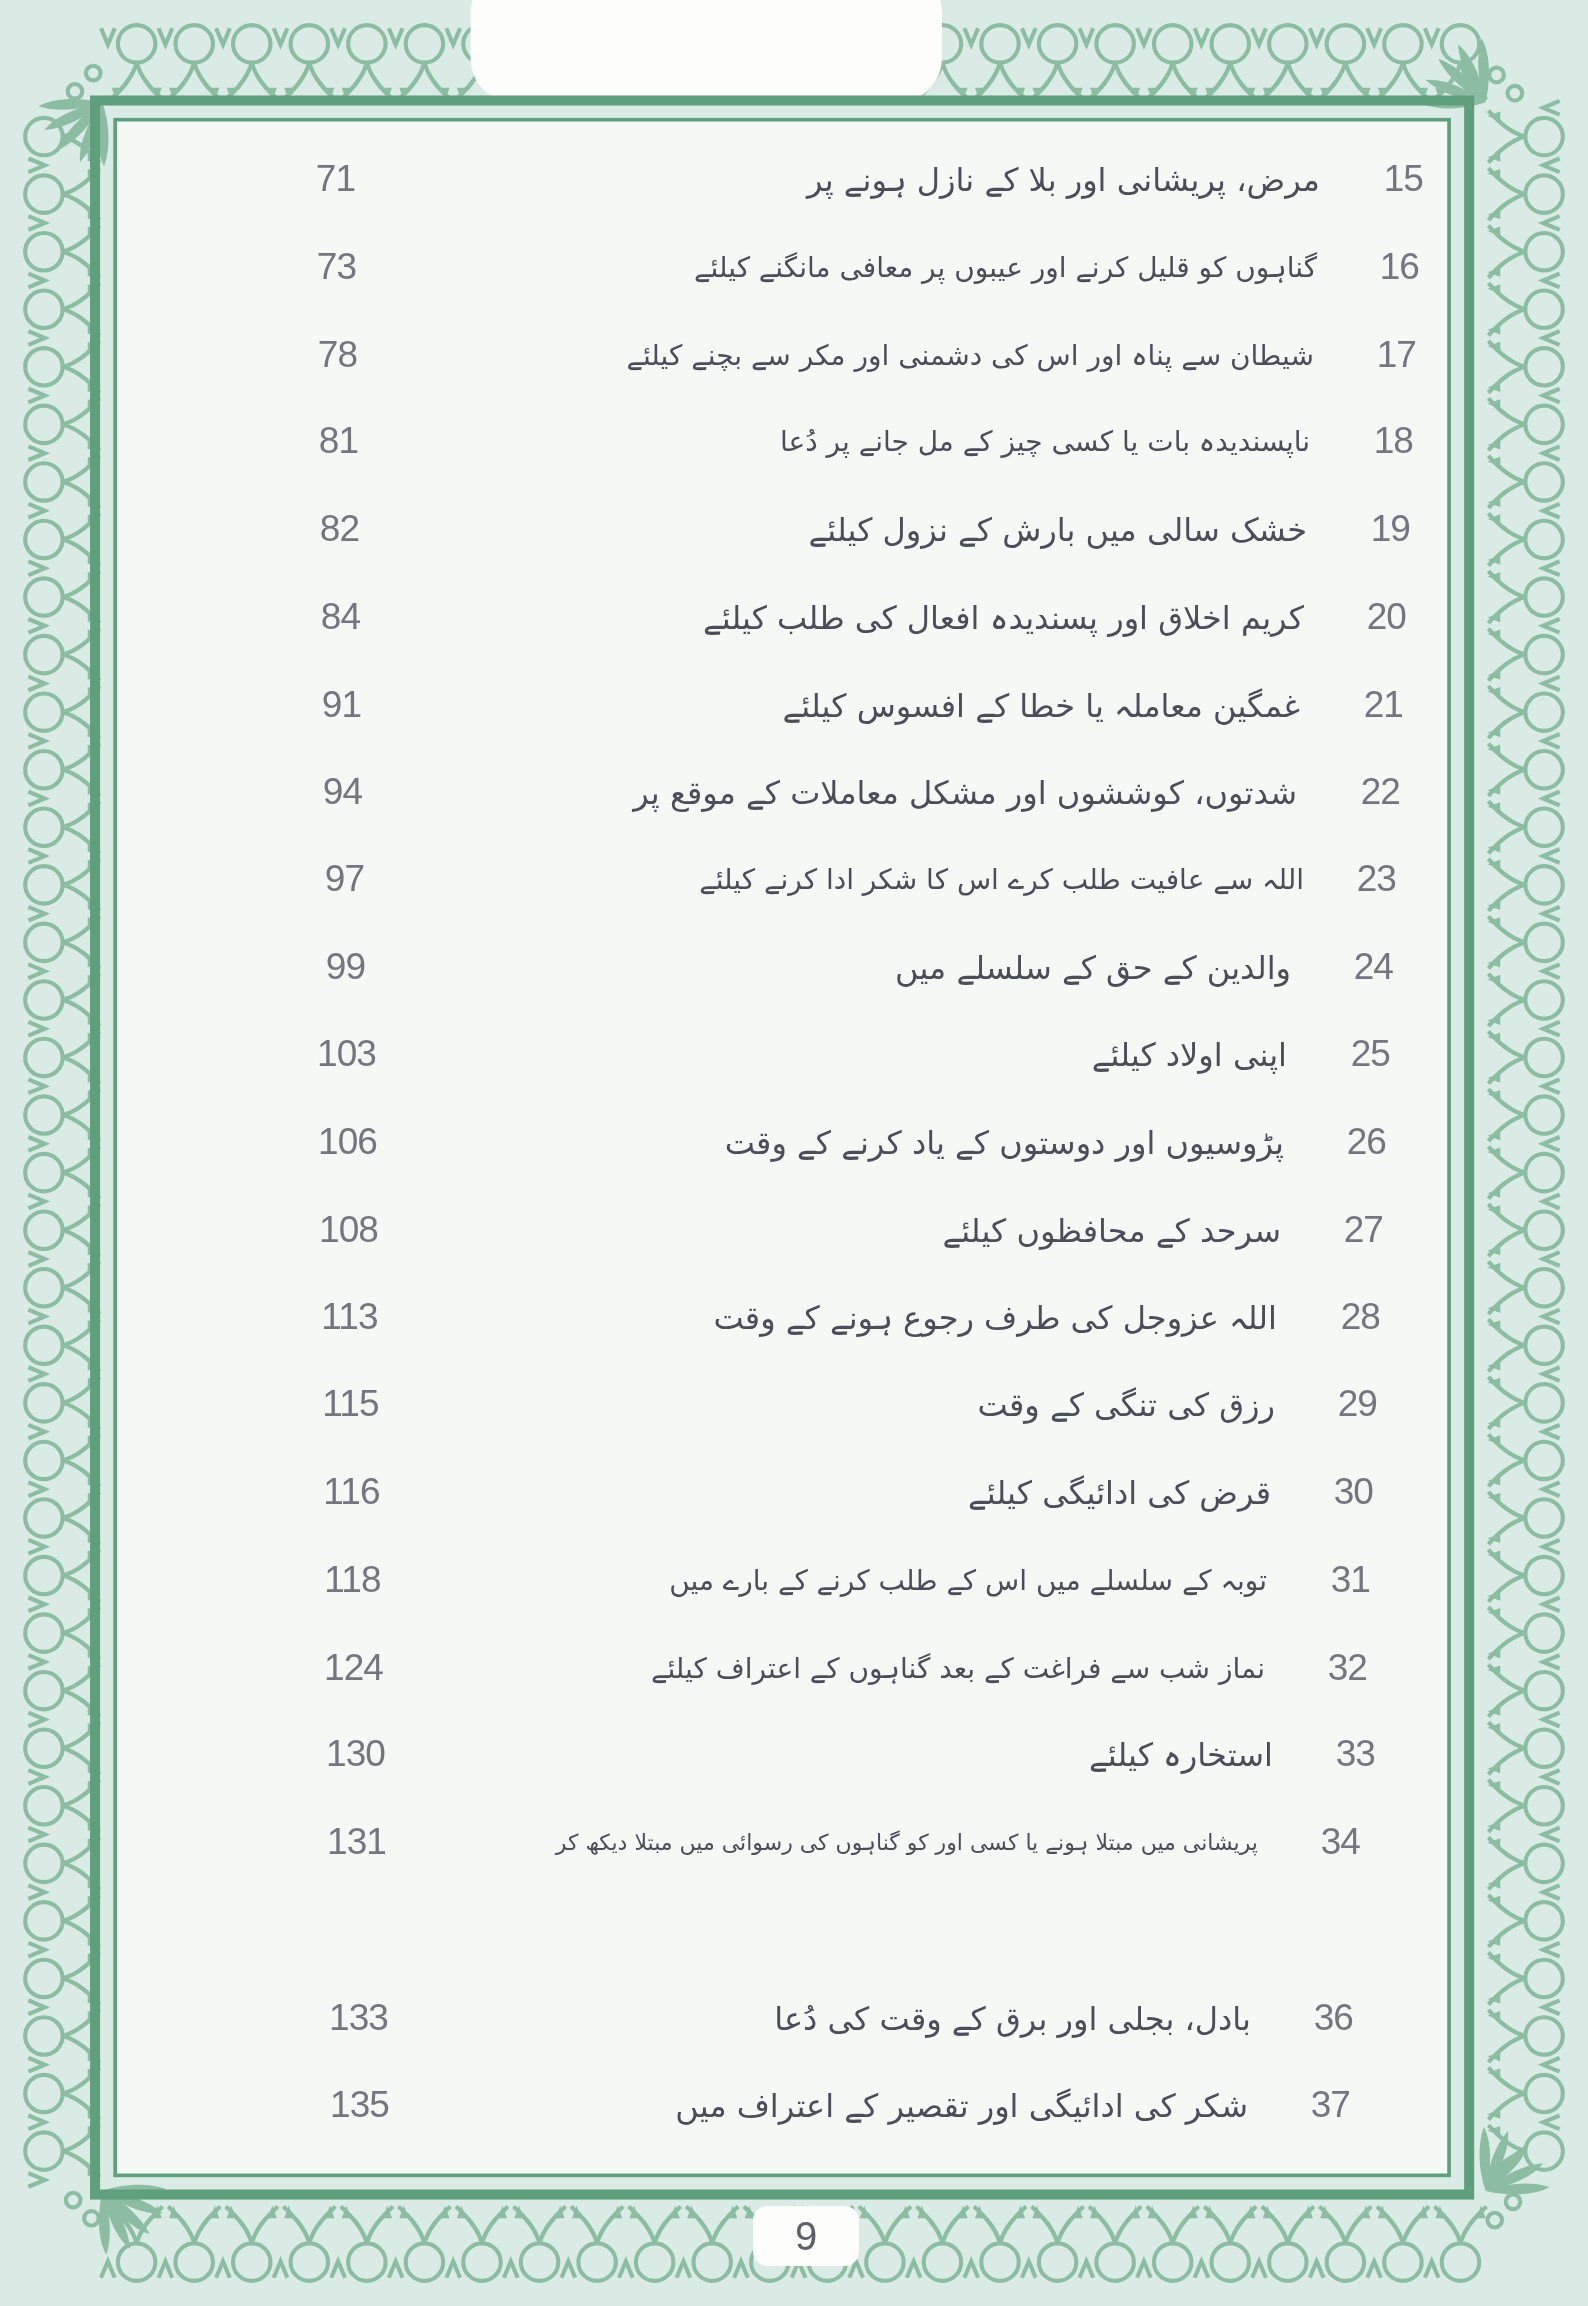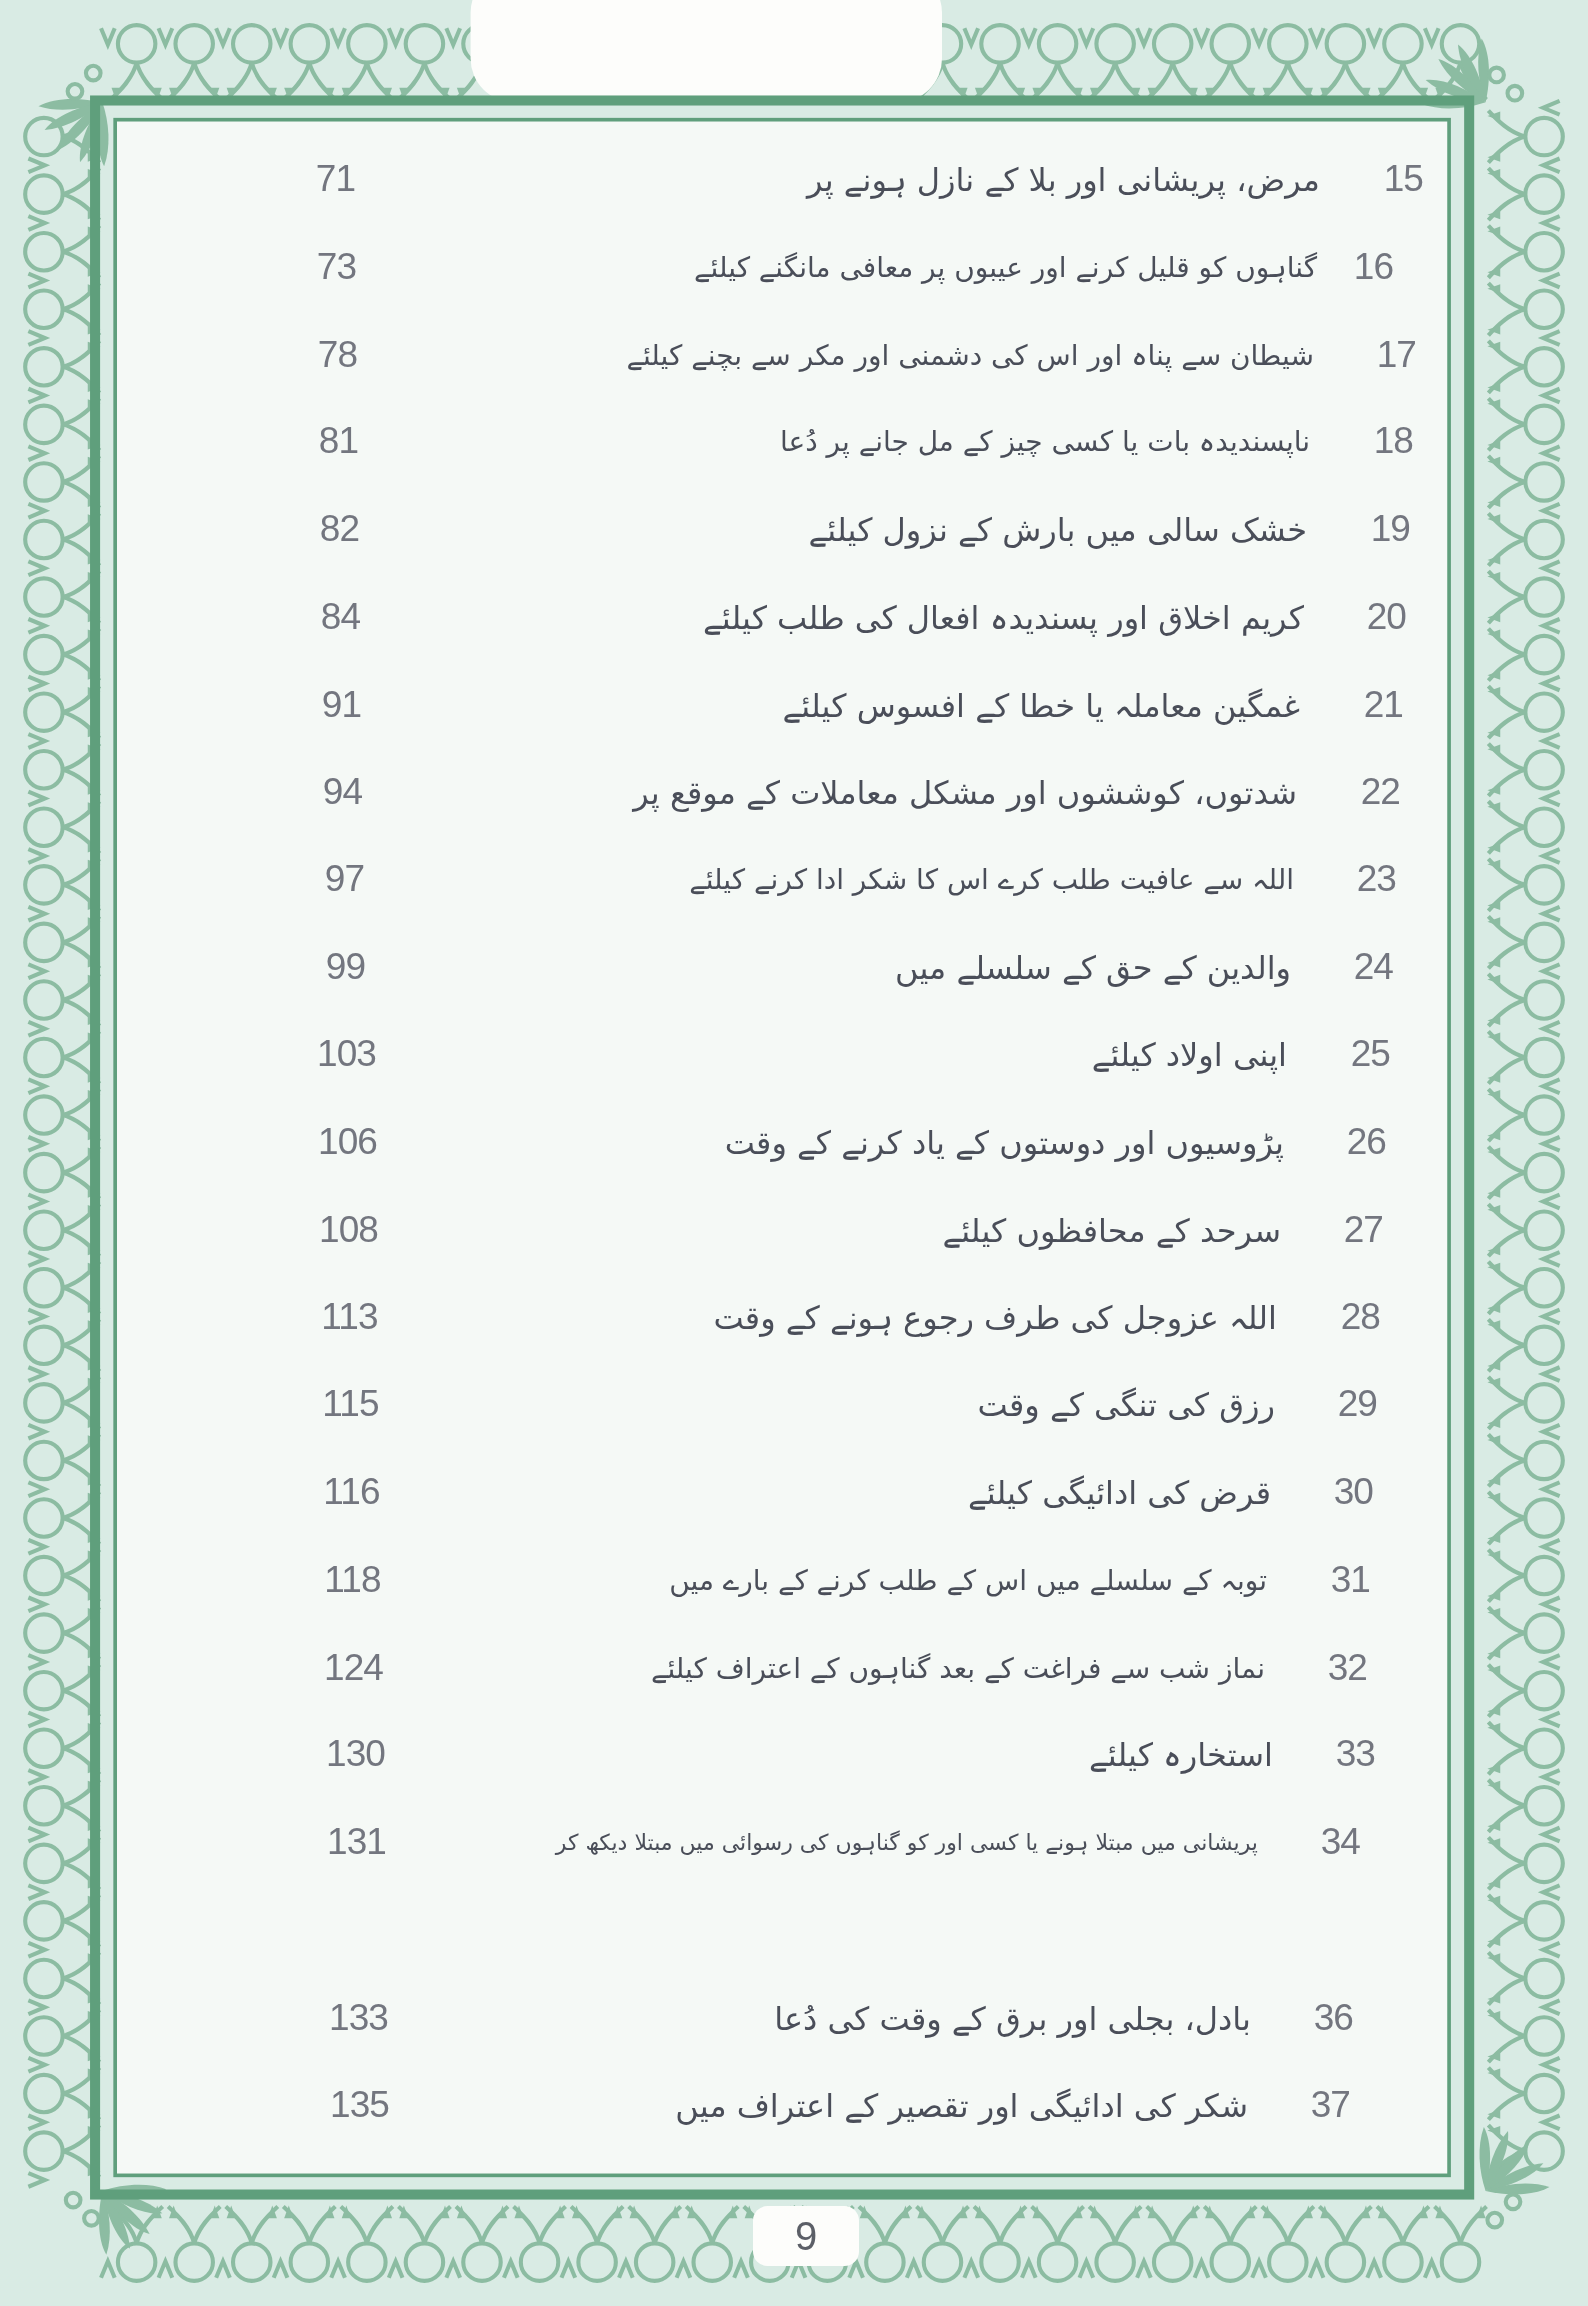--- a/index.html
+++ b/index.html
@@ -213,21 +213,21 @@
 
   <div id="toc-rows">
       <div class="toc-row" style="top: 136px;">
         <span class="num pageno" style="left: 267px;">71</span>
         <span class="title t35" style="right: 268px;">مرض، پریشانی اور بلا کے نازل ہونے پر</span>
         <span class="num serial" style="right: 165px;">15</span>
       </div>
       <div class="toc-row" style="top: 224px;">
         <span class="num pageno" style="left: 268px;">73</span>
         <span class="title t31" style="right: 271px;">گناہوں کو قلیل کرنے اور عیبوں پر معافی مانگنے کیلئے</span>
-        <span class="num serial" style="right: 169px; text-align: center;">16</span>
+        <span class="num serial" style="right: 169px;">16</span>
       </div>
       <div class="toc-row" style="top: 312px;">
         <span class="num pageno" style="left: 269px;">78</span>
         <span class="title t31" style="right: 274px;">شیطان سے پناہ اور اس کی دشمنی اور مکر سے بچنے کیلئے</span>
         <span class="num serial" style="right: 172px;">17</span>
       </div>
       <div class="toc-row" style="top: 398px;">
         <span class="num pageno" style="left: 270px;">81</span>
         <span class="title t31" style="right: 278px;">ناپسندیدہ بات یا کسی چیز کے مل جانے پر دُعا</span>
         <span class="num serial" style="right: 175px;">18</span>
@@ -247,21 +247,21 @@
         <span class="title t35" style="right: 288px;">غمگین معاملہ یا خطا کے افسوس کیلئے</span>
         <span class="num serial" style="right: 185px;">21</span>
       </div>
       <div class="toc-row" style="top: 749px;">
         <span class="num pageno" style="left: 274px;">94</span>
         <span class="title t35" style="right: 291px;">شدتوں، کوششوں اور مشکل معاملات کے موقع پر</span>
         <span class="num serial" style="right: 188px;">22</span>
       </div>
       <div class="toc-row" style="top: 836px;">
         <span class="num pageno" style="left: 276px;">97</span>
-        <span class="title t31" style="right: 294px;">اللہ سے عافیت طلب کرے اس کا شکر ادا کرنے کیلئے</span>
+        <span class="title t31" style="right: 284px;">اللہ سے عافیت طلب کرے اس کا شکر ادا کرنے کیلئے</span>
         <span class="num serial" style="right: 192px;">23</span>
       </div>
       <div class="toc-row" style="top: 924px;">
         <span class="num pageno" style="left: 277px;">99</span>
         <span class="title t35" style="right: 297px;">والدین کے حق کے سلسلے میں</span>
         <span class="num serial" style="right: 195px;">24</span>
       </div>
       <div class="toc-row" style="top: 1011px;">
         <span class="num pageno" style="left: 278px;">103</span>
         <span class="title t35" style="right: 301px;">اپنی اولاد کیلئے</span>

